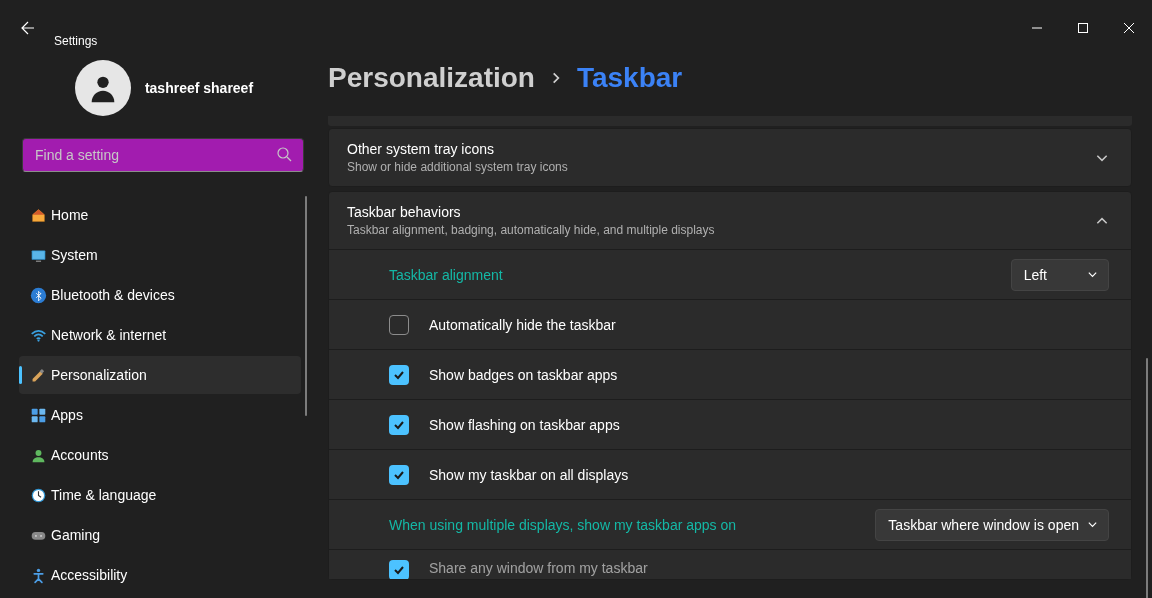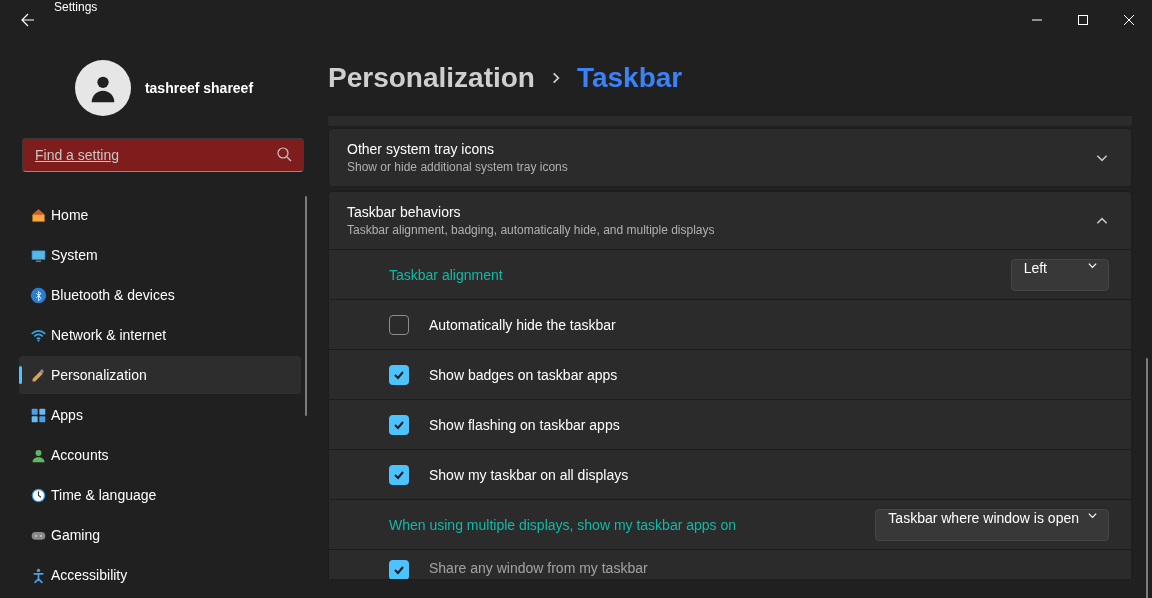--- a/index.html
+++ b/index.html
@@ -8,21 +8,21 @@
     background: #202020;
     color: #ffffff;
     width: 1152px;
     height: 598px;
     overflow: hidden;
     font-size: 14px;
   }
   .titlebar {
     height: 48px;
     display: flex;
-    align-items: flex-start;
+    align-items: flex-end;
     padding: 0 0 0 8px;
   }
   .back-btn {
     width: 40px;
     height: 40px;
     display: flex;
     align-items: center;
     justify-content: center;
     color: #fff;
   }
@@ -72,28 +72,27 @@
     font-weight: 600;
   }
   .search-wrap {
     position: relative;
     width: 282px;
     margin-bottom: 24px;
   }
   .search {
     width: 100%;
     height: 34px;
-    background: #7f1d1d;
+    background: #a21caf;
     border: 1px solid #3a3a3a;
     border-bottom: 1px solid #8c8c8c;
     border-radius: 4px;
     color: #c7c7c7;
     padding: 0 36px 0 12px;
     font-size: 14px;
-    text-decoration: underline;
   }
   .search::placeholder { color: #c7c7c7; }
   .search-icon {
     position: absolute;
     right: 12px;
     top: 8px;
     color: #c7c7c7;
   }
   .nav {
     overflow-y: auto;
@@ -234,20 +233,21 @@
     background: #4cc2ff;
   }
   .checkbox.checked svg { width: 12px; height: 12px; }
   .cb-label { font-size: 14px; color: #fff; }
   .dropdown {
     background: #383838;
     border: 1px solid #444;
     border-radius: 4px;
     height: 32px;
     display: flex;
+    align-items: center;
     padding: 0 10px 0 12px;
     gap: 40px;
     font-size: 14px;
     color: #fff;
   }
   .dropdown.wide { gap: 8px; }
 </style>
 </head>
 <body>
 

